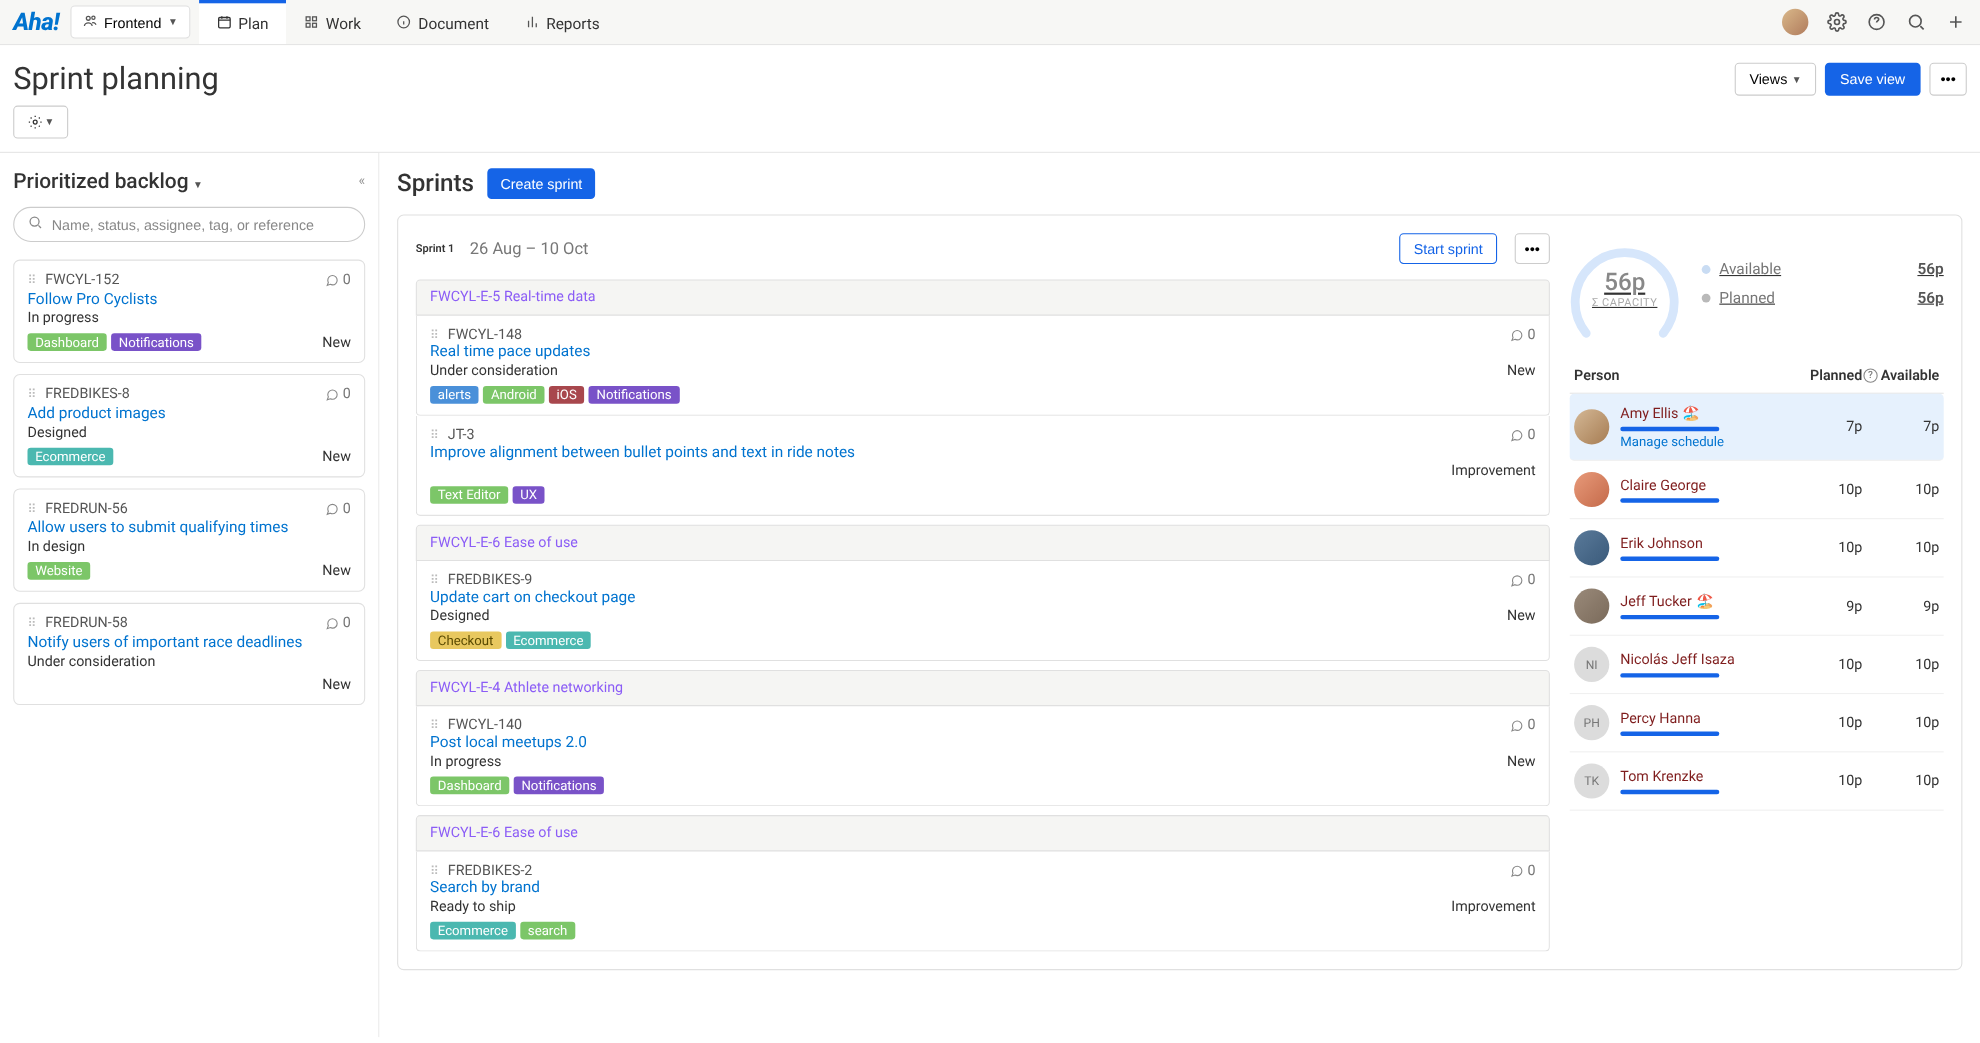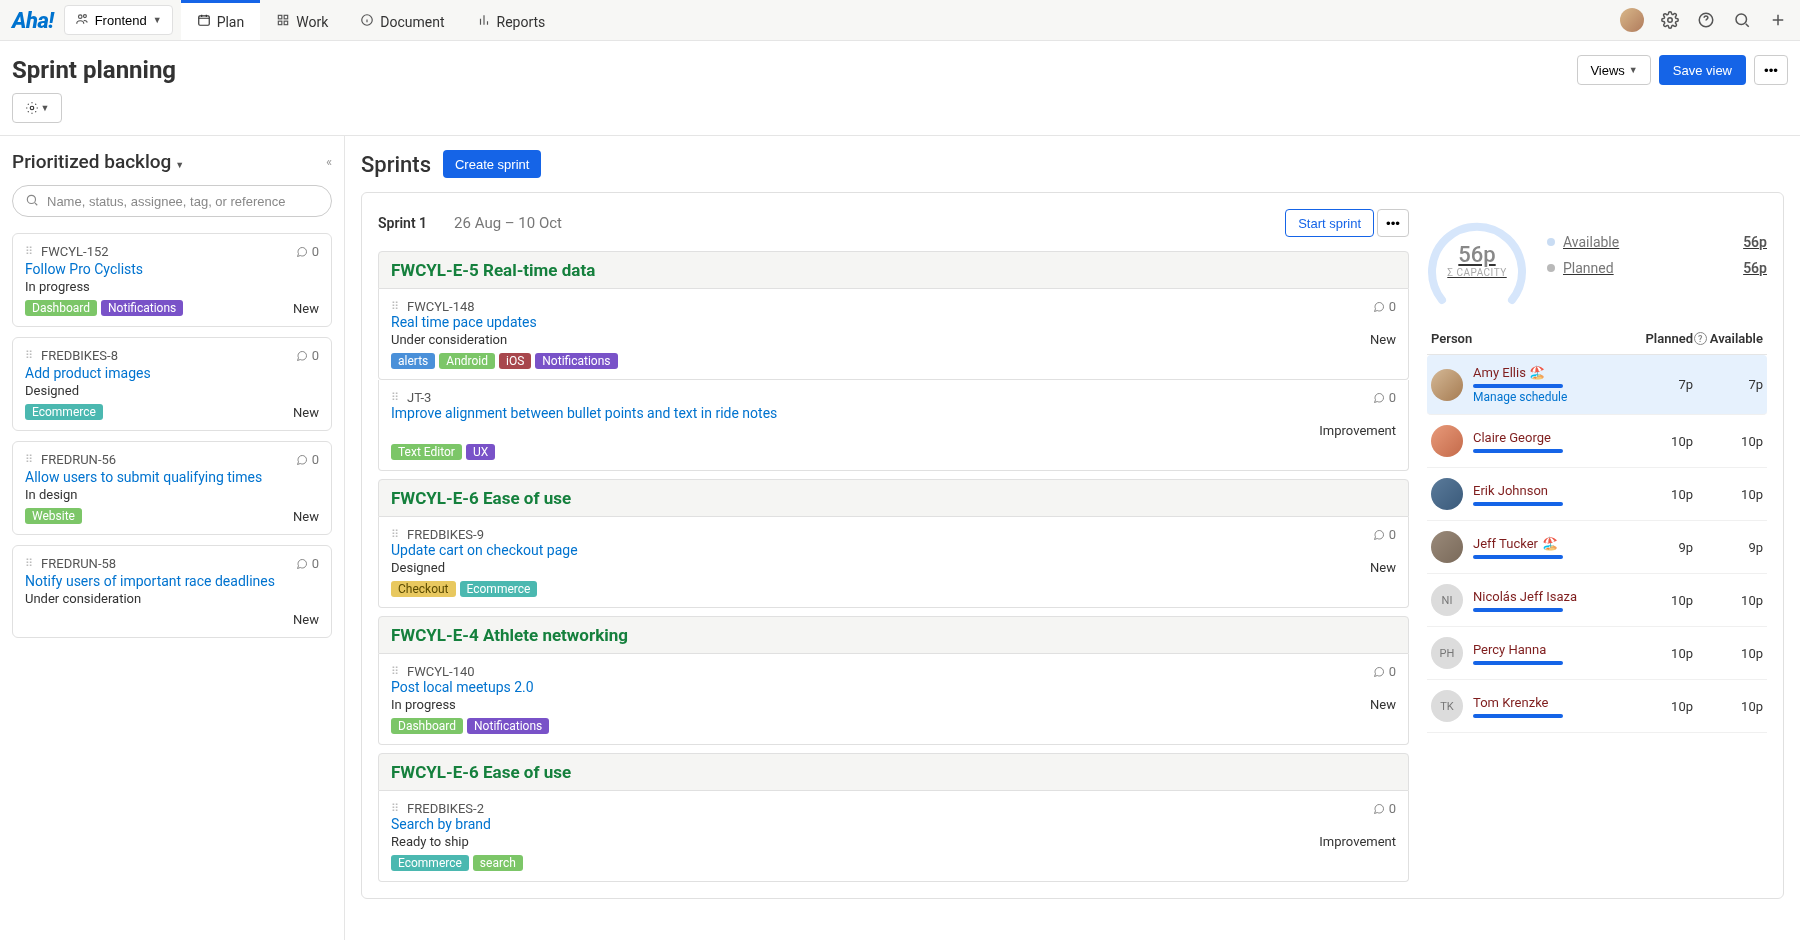--- a/index.html
+++ b/index.html
@@ -11,21 +11,21 @@
   .team-btn { display: flex; align-items: center; gap: 6px; background: #fff; border: 1px solid #e0e0e0; border-radius: 4px; height: 30px; padding: 0 10px; font-size: 13px; cursor: pointer; margin-right: 8px; }
   .nav-tabs { display: flex; height: 100%; }
   .nav-tab { display: flex; align-items: center; gap: 6px; padding: 0 16px; font-size: 14px; color: #333; cursor: pointer; border-top: 3px solid transparent; }
   .nav-tab.active { background: #fff; border-top-color: #1564e7; }
   .topbar-right { margin-left: auto; display: flex; align-items: center; gap: 16px; }
   .icon-btn-round { width: 20px; height: 20px; display: flex; align-items: center; justify-content: center; cursor: pointer; color: #666; }
   .avatar-small { width: 24px; height: 24px; border-radius: 50%; background: linear-gradient(135deg,#d9b88a,#b07b5c); }
 
   
   .page-header { display: flex; align-items: center; padding: 14px 12px 8px; }
-  .page-title { font-size: 24px; font-weight: 700; color: #333; flex: 1; }
+  .page-title { font-size: 28px; font-weight: 400; color: #333; flex: 1; }
   .views-btn { background: #fff; border: 1px solid #ccc; border-radius: 4px; height: 30px; padding: 0 12px; font-size: 13px; display: flex; align-items: center; gap: 4px; cursor: pointer; margin-right: 8px; }
   .save-view-btn { background: #1564e7; color: #fff; border: none; border-radius: 4px; height: 30px; padding: 0 14px; font-size: 13px; font-weight: 500; cursor: pointer; margin-right: 8px; }
   .more-btn { background: #fff; border: 1px solid #ccc; border-radius: 4px; width: 34px; height: 30px; display: flex; align-items: center; justify-content: center; cursor: pointer; }
   
   .toolbar-row { padding: 0 12px 12px; }
   .gear-dropdown { background: #fff; border: 1px solid #ccc; border-radius: 4px; width: 50px; height: 30px; display: flex; align-items: center; justify-content: center; gap: 2px; cursor: pointer; }
 
   
   .main { display: flex; height: calc(100vh - 143px); border-top: 1px solid #e5e5e5; }
 
@@ -53,27 +53,27 @@
 
   
   .center { flex: 1; padding: 14px 16px; overflow-y: auto; background: #fff; }
   .sprints-head { display: flex; align-items: center; gap: 12px; margin-bottom: 14px; }
   .sprints-title { font-size: 22px; font-weight: 500; }
   .create-sprint-btn { background: #1564e7; color: #fff; border: none; border-radius: 4px; height: 28px; padding: 0 12px; font-size: 13px; font-weight: 500; cursor: pointer; }
 
   .sprint-block { border: 1px solid #e0e0e0; border-radius: 6px; padding: 16px; display: flex; gap: 18px; }
   .sprint-left { flex: 1; min-width: 0; }
   .sprint-head-row { display: flex; align-items: center; margin-bottom: 14px; }
-  .sprint-name { font-weight: 600; font-size: 14px; margin-right: 27px; }
+  .sprint-name { font-weight: 600; font-size: 10px; margin-right: 14px; }
   .sprint-dates { color: #777; font-size: 15px; }
-  .sprint-actions { margin-left: auto; display: flex; gap: 3px; }
+  .sprint-actions { margin-left: auto; display: flex; gap: 16px; }
   .start-sprint-btn { background: #fff; color: #1564e7; border: 1px solid #1564e7; border-radius: 4px; height: 28px; padding: 0 12px; font-size: 13px; cursor: pointer; }
   .sprint-more { background: #fff; border: 1px solid #ccc; border-radius: 4px; width: 32px; height: 28px; display: flex; align-items: center; justify-content: center; cursor: pointer; }
 
-  .epic-header { background: #f5f5f3; border: 1px solid #e0e0e0; border-radius: 4px 4px 0 0; padding: 8px 12px; font-size: 17px; color: #15803d; margin-top: 8px; font-weight: bold; }
+  .epic-header { background: #f5f5f3; border: 1px solid #e0e0e0; border-radius: 4px 4px 0 0; padding: 8px 12px; font-size: 13px; color: #8b5cf6; margin-top: 8px; }
   .epic-header:first-of-type { margin-top: 0; }
   .story-card { border: 1px solid #e0e0e0; border-top: none; border-radius: 0 0 4px 4px; padding: 10px 12px; margin-bottom: 0; }
   .story-card + .epic-header { margin-top: 8px; }
   .story-row { display: flex; align-items: center; gap: 6px; }
   .story-title { color: #0073cf; font-size: 14px; cursor: pointer; }
   .story-status { font-size: 13px; color: #333; }
   .story-meta { font-size: 13px; color: #333; }
   .story-tags-row { display: flex; justify-content: space-between; align-items: center; margin-top: 6px; }
 
   

